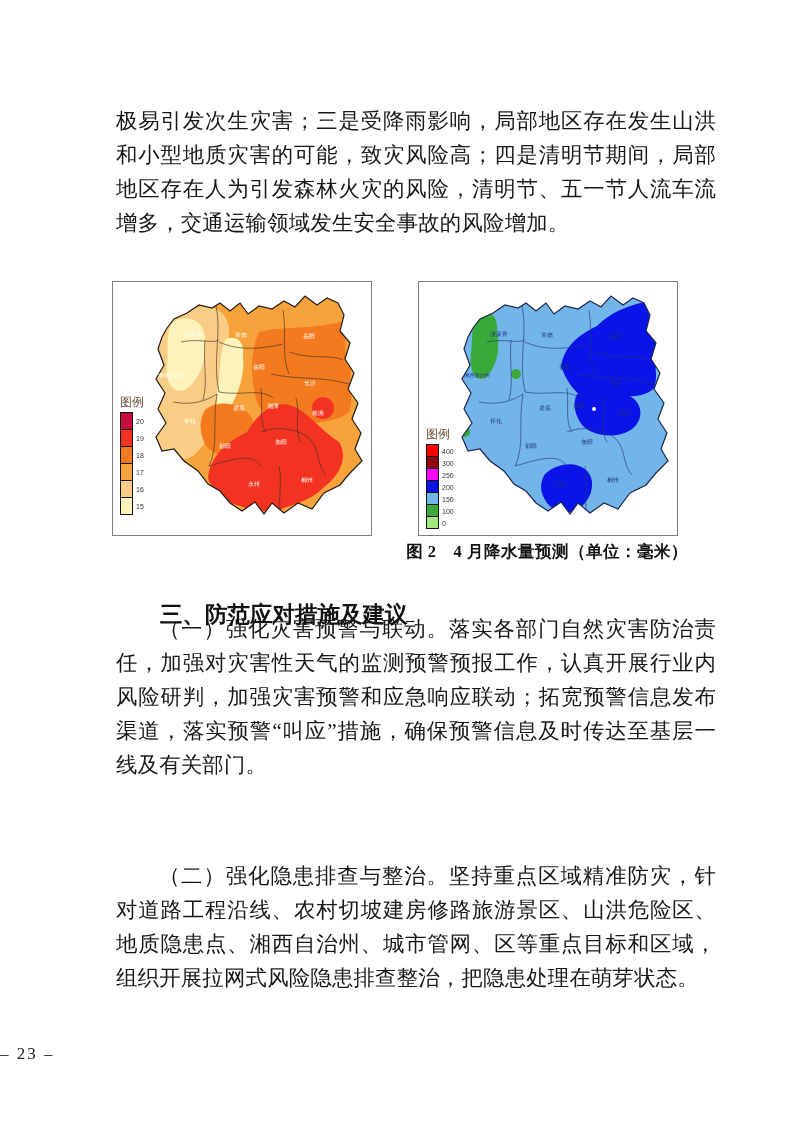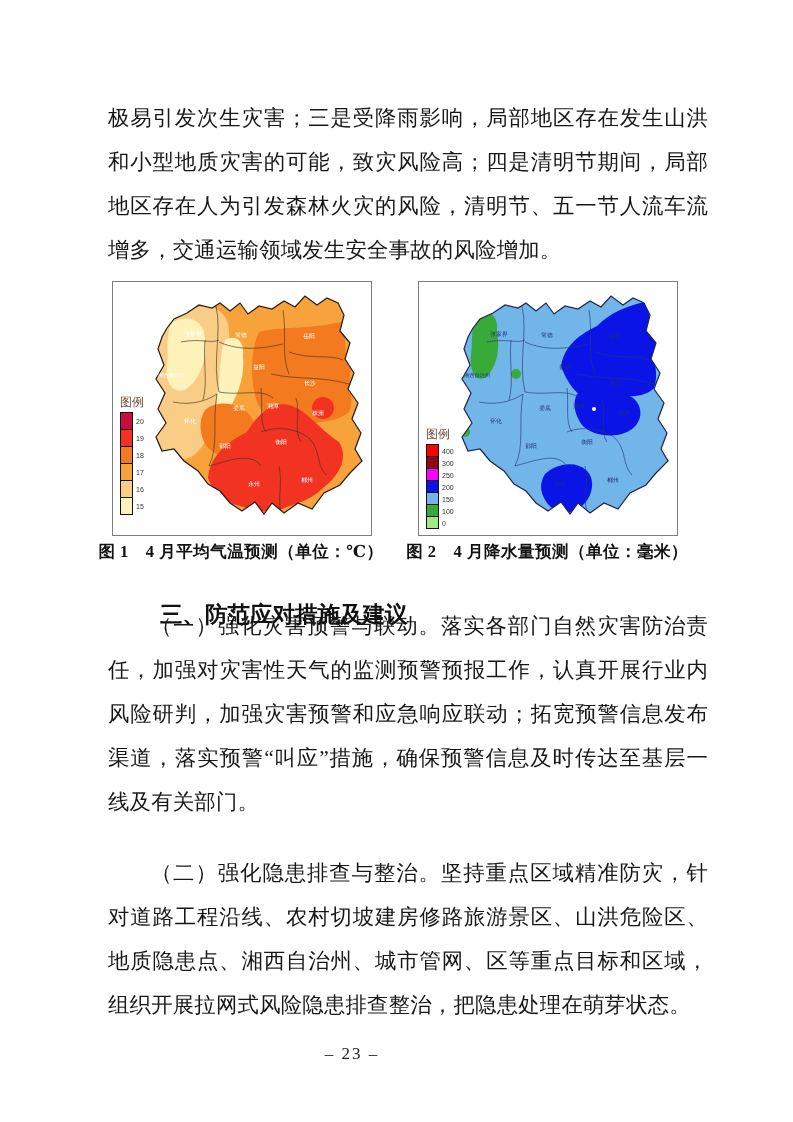--- a/index.html
+++ b/index.html
@@ -2,42 +2,42 @@
 <html><head>
 <meta charset="utf-8">
 <style>
   html,body { margin:0; padding:0; background:#ffffff; }
   .page {
     position:relative; width:793px; height:1122px; background:#ffffff;
     font-family:"Liberation Serif","DejaVu Serif",serif; color:#171717;
     overflow:hidden;
   }
   .body-text {
-    position:absolute; left:100px; width:600px; margin:8px;
-    font-size:21.4px; line-height:44px; text-align:justify;
+    position:absolute; left:100px; width:600px; margin:16px;
+    font-size:21.4px; line-height:34px; text-align:justify;
     letter-spacing:0.2px; word-break:break-all;
   }
   .indent { text-indent:2em; }
   #p0 { top:88px; }
   #p1 { top:596px; }
   #p2 { top:843px; }
   #p3 { top:1014px; }
   .heading {
     position:absolute; left:144px; top:583px; margin:16px;
     font-family:Liberation Serif, serif;
     font-size:22.5px; font-weight:bold; color:#111;
   }
   .caption {
     position:absolute; top:541px; width:320px; text-align:center;
     font-size:16.5px; font-weight:600; color:#111; letter-spacing:0.5px;
   }
   #cap1 { left:81px; }
   #cap2 { left:387px;text-align:center; }
   .page-number {
-    position:absolute; left:0; top:1044px; width:704px; text-align:center;
+    position:absolute; left:0; top:1044px; width:704px; text-align:left;
     font-size:17px; color:#222; letter-spacing:2px;
   }
   .mapbox {
     position:absolute; top:281px; width:258px; height:253px;
     background:#fff; border:1px solid #7d7d7d; box-sizing:content-box;
   }
   #map1 { left:112px; }
   #map2 { left:418px; }
   .mapbox svg { position:absolute; left:0; top:0; width:258px; height:253px; }
   .city-label {
@@ -240,21 +240,20 @@
           <span class="swatch" style="background: rgb(57, 169, 58);"></span>
           <span class="legend-val">100</span>
         </div>
       <div class="legend-row">
           <span class="swatch" style="background: rgb(162, 232, 130);"></span>
           <span class="legend-val">0</span>
         </div>
     </div>
   </div>
 
-  <div class="caption" id="cap1">图 1　4 月平均气温预测（单位：℃）</div>
   <div class="caption" id="cap2">图 2　4 月降水量预测（单位：毫米）</div>
 
   <h3 class="heading">三、防范应对措施及建议</h3>
 
   <p class="body-text indent" id="p1">（一）强化灾害预警与联动。落实各部门自然灾害防治责任，加强对灾害性天气的监测预警预报工作，认真开展行业内风险研判，加强灾害预警和应急响应联动；拓宽预警信息发布渠道，落实预警“叫应”措施，确保预警信息及时传达至基层一线及有关部门。</p>
   <p class="body-text indent" id="p2">（二）强化隐患排查与整治。坚持重点区域精准防灾，针对道路工程沿线、农村切坡建房修路旅游景区、山洪危险区、地质隐患点、湘西自治州、城市管网、区等重点目标和区域，组织开展拉网式风险隐患排查整治，把隐患处理在萌芽状态。</p>
 
   <div class="page-number">– 23 –</div>
 
 </div>

